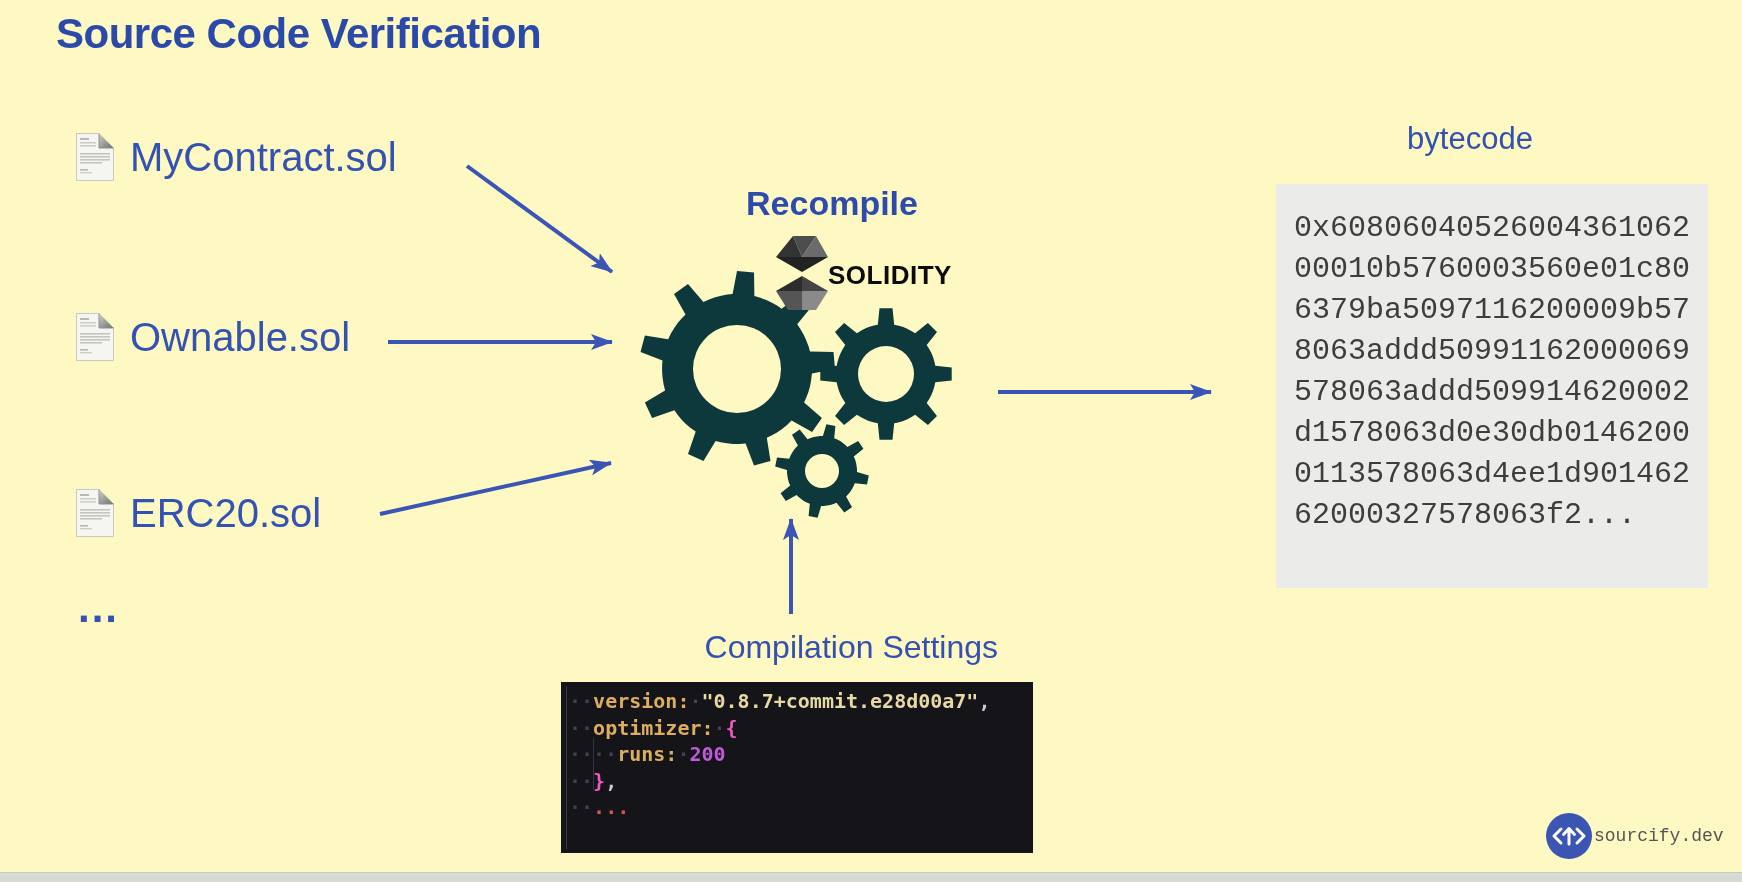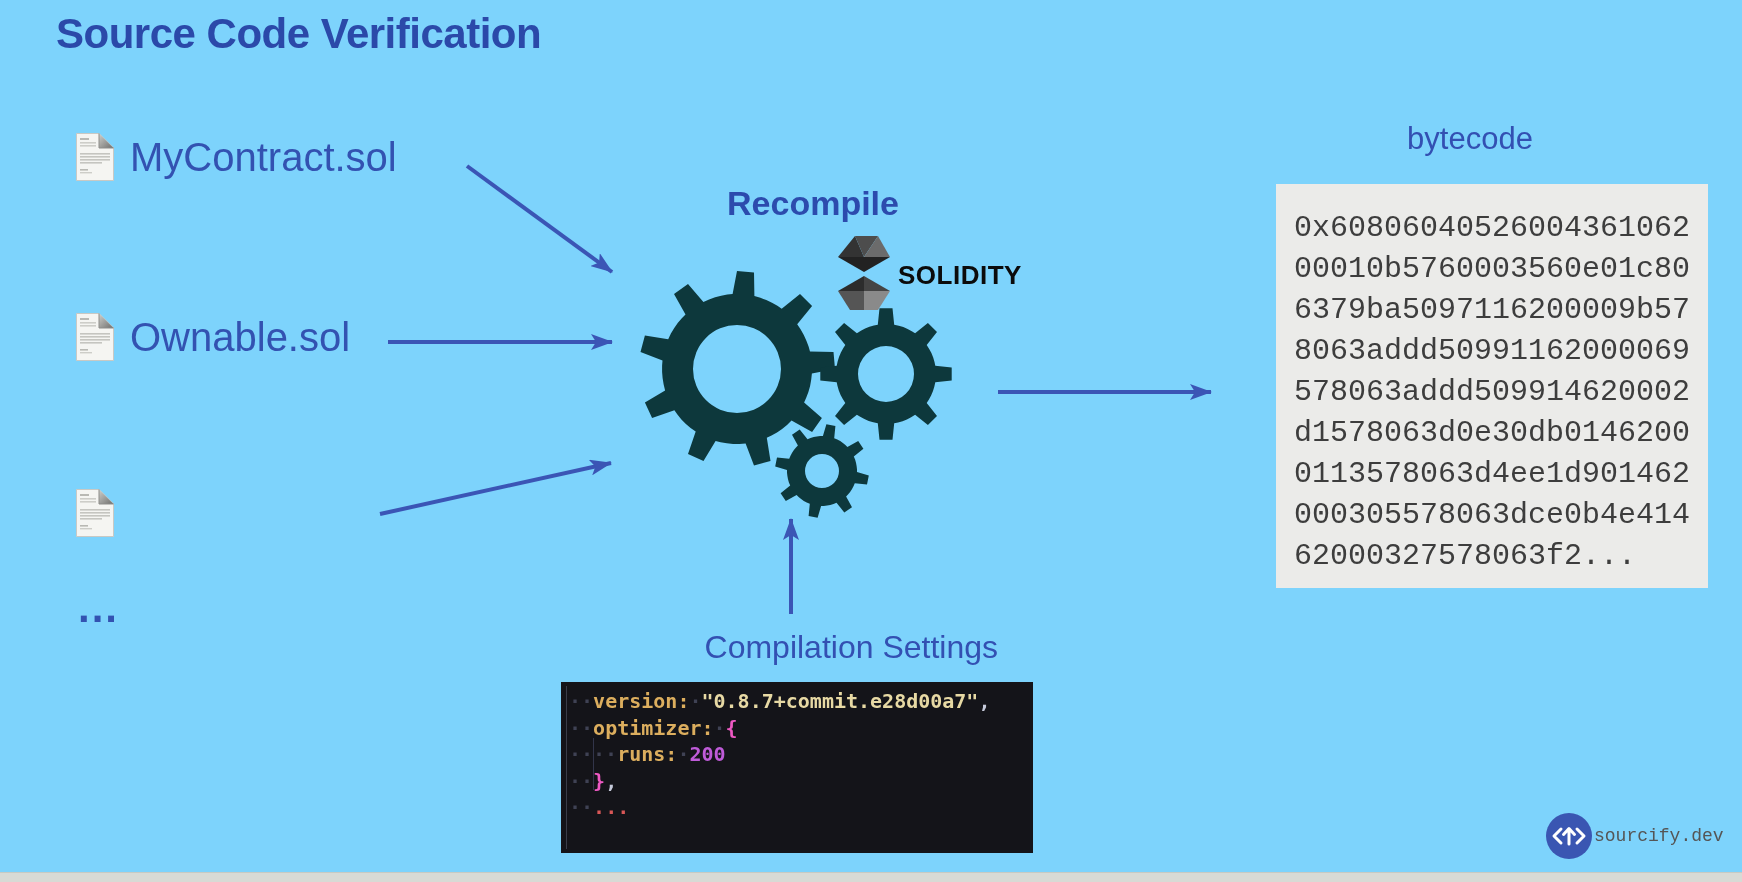--- a/index.html
+++ b/index.html
@@ -1,29 +1,29 @@
 <!DOCTYPE html>
 <html><head>
 <meta charset="utf-8">
 <style>
   html,body{margin:0;padding:0;background:#e8ecfb;}
-  #canvas{position:relative;width:1742px;height:882px;background:#7dd3fc;overflow:hidden;
+  #canvas{position:relative;width:1742px;height:882px;background:#fef9c3;overflow:hidden;
           font-family:"Liberation Sans",sans-serif;}
   svg.overlay{position:absolute;left:0;top:0;z-index:1;}
   .abs{position:absolute;z-index:2;}
 
   .page-title{left:56px;top:10px;font-size:42px;font-weight:700;letter-spacing:-0.5px;color:#2b49a9;}
 
   .file-row{display:flex;align-items:center;gap:15px;height:52px;left:75px;}
   .file-row .label{font-size:40px;color:#3352b1;white-space:nowrap;text-align:right;}
   .file-icon{width:40px;height:50px;flex:0 0 auto;}
   .more-dots{left:78px;top:584px;font-size:42px;font-weight:700;color:#3352b1;letter-spacing:2px;}
 
-  .recompile{left:723px;top:184px;width:180px;text-align:center;font-size:34px;font-weight:700;color:#2c4bad;}
-  .solidity-wrap{left:838px;top:236px;display:flex;align-items:center;gap:8px;}
+  .recompile{left:742px;top:184px;width:180px;text-align:center;font-size:34px;font-weight:700;color:#2c4bad;}
+  .solidity-wrap{left:776px;top:236px;display:flex;align-items:center;gap:0;}
   .solidity-name{font-size:26px;font-weight:700;color:#0b0b0b;letter-spacing:0.5px;
                  position:relative;top:2px;font-family:"Liberation Sans",sans-serif;}
 
   .bytecode-title{left:1370px;top:121px;width:200px;text-align:center;font-size:31px;color:#3350b2;}
   .bytecode-box{left:1228px;top:184px;width:432px;height:404px;background:#ebebe9;
                 padding:24px 18px;box-sizing:border-box;margin-left:48px;}
   .bytecode-box .bline{font-family:"Liberation Mono",monospace;font-size:30px;line-height:41px;
                        color:#3d3d3d;white-space:pre;}
 
   .comp-title{left:638px;top:629px;width:360px;text-align:right;font-size:32px;color:#3350b2;}
@@ -102,20 +102,21 @@
   <div class="abs file-row" style="top:311px">
     <svg class="file-icon">
         <use href="#file-icon-sym"></use>
       </svg>
     <span class="label">Ownable.sol</span>
   </div>
   <div class="abs file-row" style="top:487px">
     <svg class="file-icon">
         <use href="#file-icon-sym"></use>
       </svg>
+    <span class="label">ERC20.sol</span>
   </div>
   <div class="abs more-dots">...</div>
 
   <div class="abs recompile">Recompile</div>
   <div class="abs solidity-wrap">
     <svg width="52" height="74" viewBox="0 0 52 74">
       <polygon points="17,0 0,21 26,21" fill="#333333"></polygon>
       <polygon points="17,0 40,0 26,21" fill="#4d4d4d"></polygon>
       <polygon points="40,0 52,21 26,21" fill="#6b6b6b"></polygon>
       <polygon points="0,21 52,21 26,36" fill="#222222"></polygon>
@@ -129,21 +130,20 @@
 
   <div class="abs bytecode-title">bytecode</div>
   <div class="abs bytecode-box">
     <div class="bline">0x60806040526004361062</div>
     <div class="bline">00010b5760003560e01c80</div>
     <div class="bline">6379ba5097116200009b57</div>
     <div class="bline">8063addd50991162000069</div>
     <div class="bline">578063addd509914620002</div>
     <div class="bline">d1578063d0e30db0146200</div>
     <div class="bline">0113578063d4ee1d901462</div>
-    <div class="bline">000305578063dce0b4e414</div>
     <div class="bline">62000327578063f2...</div>
   </div>
 
   <div class="abs comp-title">Compilation Settings</div>
   <div class="abs code-block">
     <div class="gutter-line"></div>
     <div class="indent-guide"></div>
     <div class="code-line"><span class="tok-ws">··</span><span class="tok-key">version:</span><span class="tok-ws">·</span><span class="tok-str">"0.8.7+commit.e28d00a7"</span><span class="tok-pun">,</span></div>
     <div class="code-line"><span class="tok-ws">··</span><span class="tok-key">optimizer:</span><span class="tok-ws">·</span><span class="tok-brace">{</span></div>
     <div class="code-line"><span class="tok-ws">····</span><span class="tok-key">runs:</span><span class="tok-ws">·</span><span class="tok-num">200</span></div>

